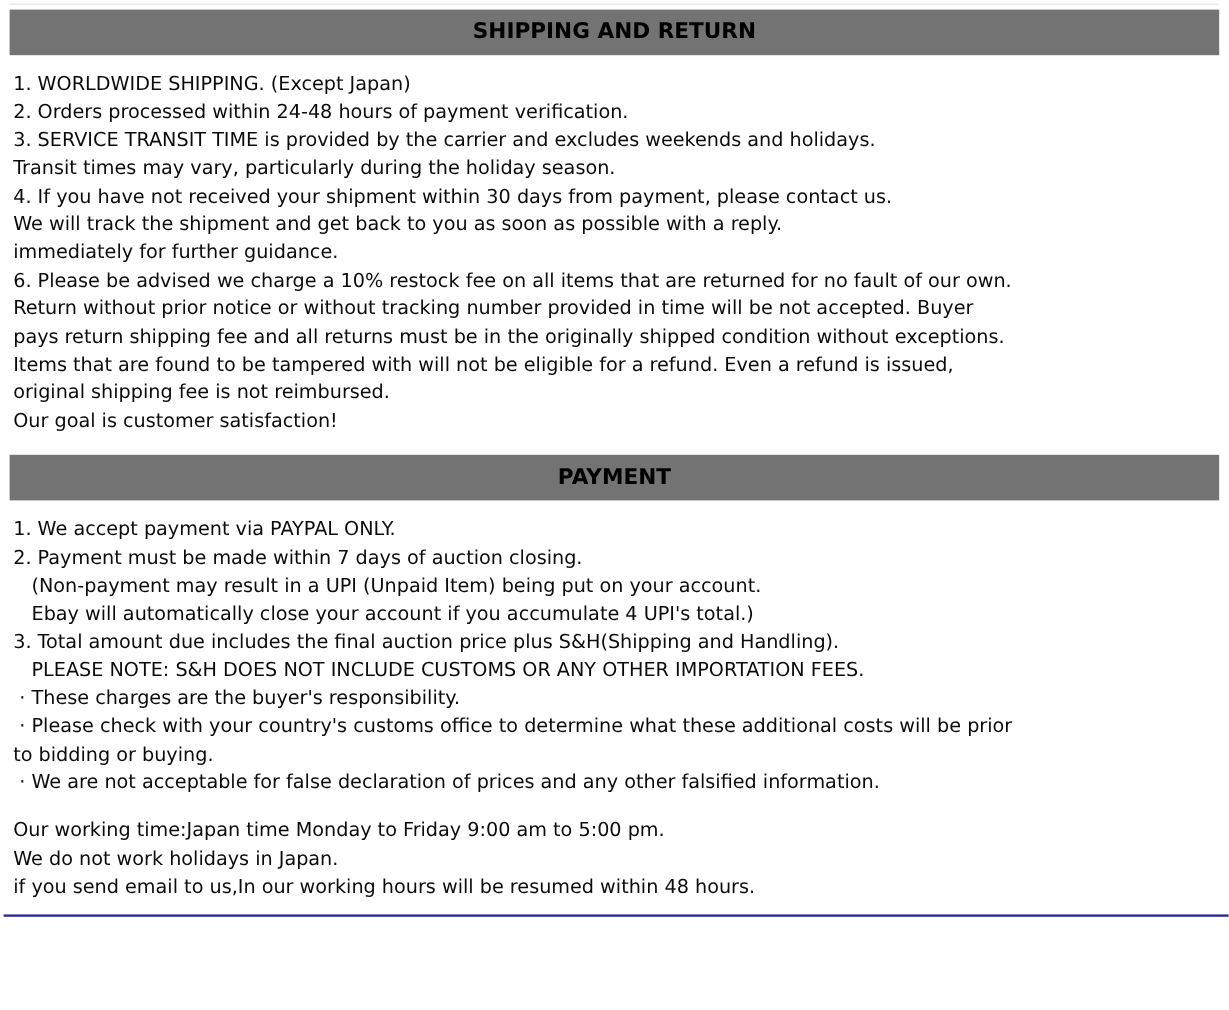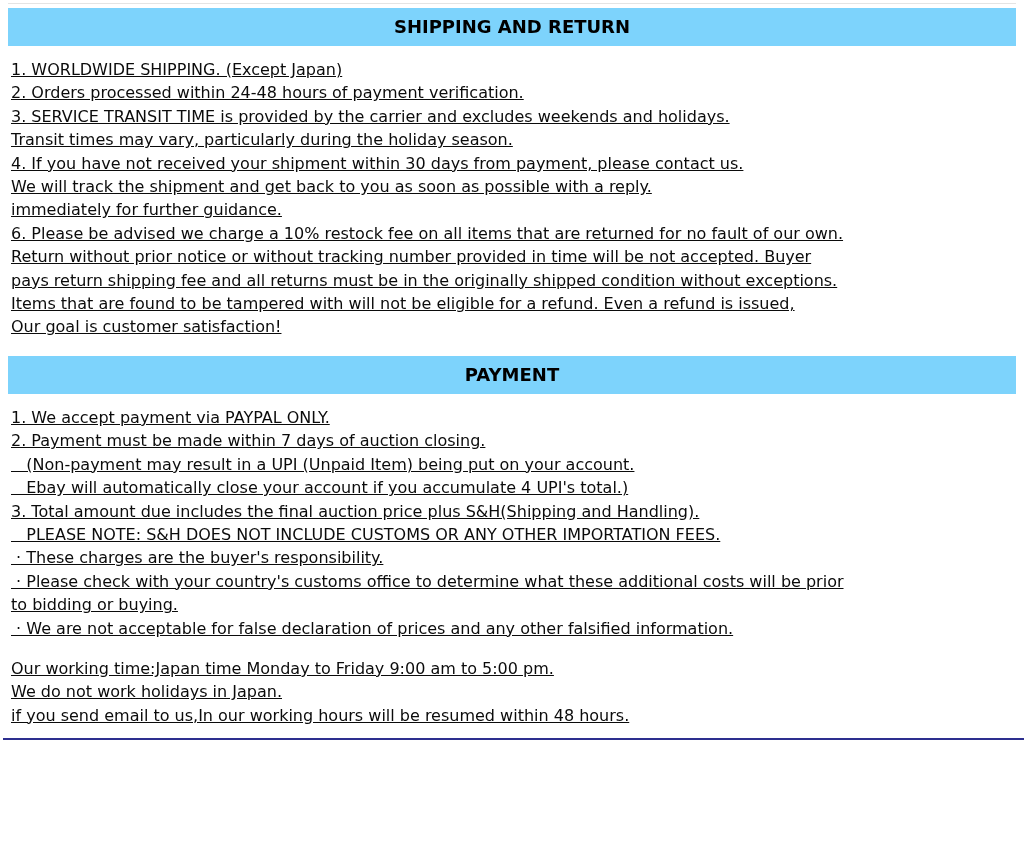--- a/index.html
+++ b/index.html
@@ -16,37 +16,36 @@
   }
   .page {
     padding: 3px 8px 0 8px;
   }
   .top-rule {
     height: 1px;
     background: #e4e4e4;
     margin-bottom: 4px;
   }
   .section-header {
-    background: #7dd3fc;
+    background: #737373;
     height: 38px;
     line-height: 38px;
     text-align: center;
     font-size: 18px;
     font-weight: bold;
     color: #000000;
   }
   .lines {
     margin: 12px 0 17px 0;
     padding-left: 3px;
     font-size: 16px;
     line-height: 23.4px;
   }
   .lines .line {
     white-space: pre;
-    text-decoration: underline;
   }
   .section-about .lines {
     margin-top: 13px;
     margin-bottom: 0;
   }
   .bottom-divider {
     height: 2px;
     background: #2d2f8f;
     margin: 11px -8px 0 -5px;
   }
@@ -65,20 +64,21 @@
         <div class="line">2. Orders processed within 24-48 hours of payment verification.</div>
         <div class="line">3. SERVICE TRANSIT TIME is provided by the carrier and excludes weekends and holidays.</div>
         <div class="line">Transit times may vary, particularly during the holiday season.</div>
         <div class="line">4. If you have not received your shipment within 30 days from payment, please contact us.</div>
         <div class="line">We will track the shipment and get back to you as soon as possible with a reply.</div>
         <div class="line">immediately for further guidance.</div>
         <div class="line">6. Please be advised we charge a 10% restock fee on all items that are returned for no fault of our own.</div>
         <div class="line">Return without prior notice or without tracking number provided in time will be not accepted. Buyer</div>
         <div class="line">pays return shipping fee and all returns must be in the originally shipped condition without exceptions.</div>
         <div class="line">Items that are found to be tampered with will not be eligible for a refund. Even a refund is issued,</div>
+        <div class="line">original shipping fee is not reimbursed.</div>
         <div class="line">Our goal is customer satisfaction!</div>
       </div>
   </div>
 
   <div class="section section-payment">
     <div class="section-header">PAYMENT</div>
     <div class="lines">
         <div class="line">1. We accept payment via PAYPAL ONLY.</div>
         <div class="line">2. Payment must be made within 7 days of auction closing.</div>
         <div class="line">   (Non-payment may result in a UPI (Unpaid Item) being put on your account.</div>

